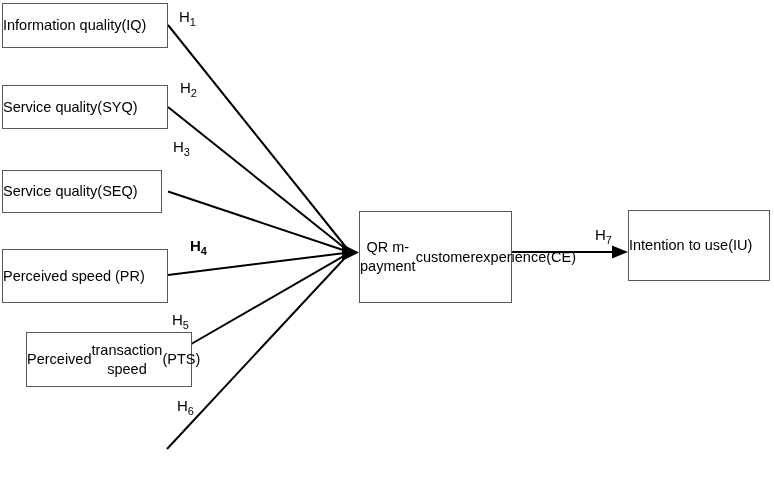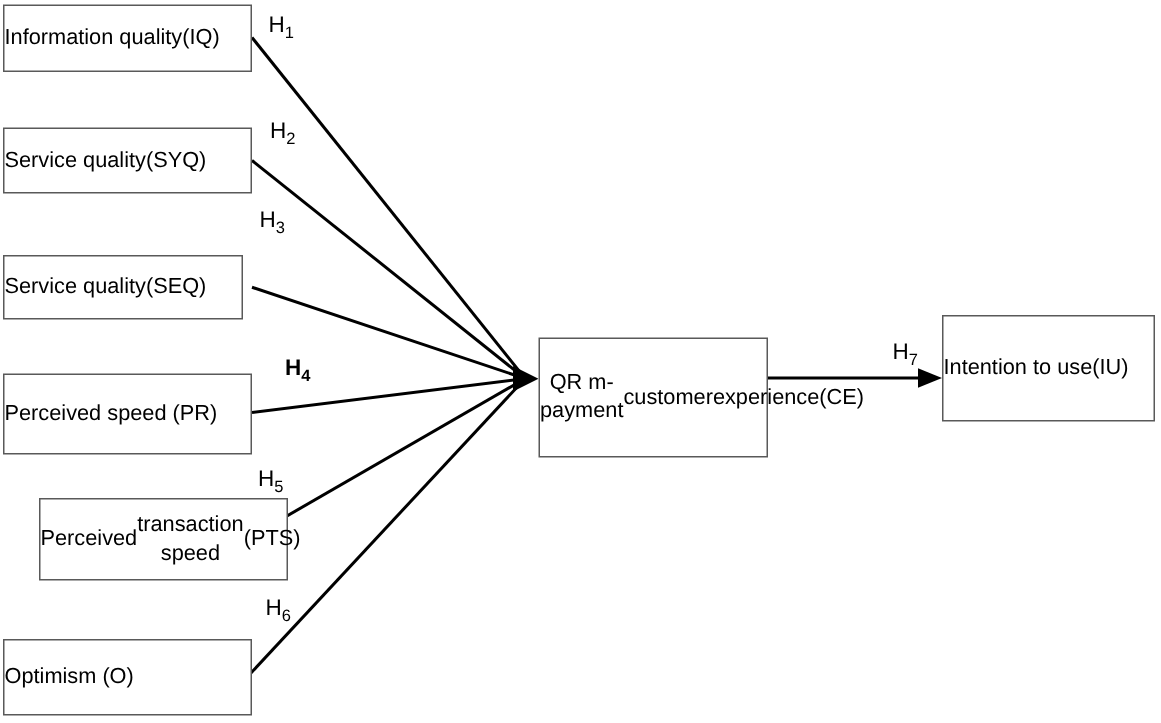--- a/index.html
+++ b/index.html
@@ -28,21 +28,21 @@
     text-align: center;
     font-size: 14.5px;
     line-height: 19px;
   }
   .box-iq  { left: 2px;   top: 3px;   width: 166px; height: 45px; }
   .box-syq { left: 2px;   top: 85px;  width: 166px; height: 44px; }
   .box-seq { left: 2px;   top: 170px; width: 160px; height: 43px; }
   .box-pr  { left: 2px;   top: 249px; width: 166px; height: 54px; }
   .box-pts { left: 2px;   top: 332px; width: 166px; height: 55px; margin-left: 24px; }
   .box-o   { left: 2px;   top: 426px; width: 166px; height: 51px; }
-  .box-ce  { left: 359px; top: 225px; width: 153px; height: 80px; }
+  .box-ce  { left: 359px; top: 211px; width: 153px; height: 92px; }
   .box-iu  { left: 628px; top: 210px; width: 142px; height: 71px; }
   .hyp {
     position: absolute;
     font-size: 15px;
     line-height: 17px;
     white-space: nowrap;
   }
   .hyp sub { font-size: 11px; }
   .hyp-h1 { left: 179px; top: 8px; text-align: center; }
   .hyp-h2 { left: 180px; top: 79px; }
@@ -87,23 +87,20 @@
   <div class="box box-pr">
     <div>Perceived speed (PR)</div>
   </div>
 
   <div class="box box-pts">
     <div>Perceived</div>
     <div>transaction speed</div>
     <div>(PTS)</div>
   </div>
 
-  <div class="box box-o">
-    <div>Optimism (O)</div>
-  </div>
 
   <div class="box box-ce">
     <div>QR m-payment</div>
     <div>customer</div>
     <div>experience</div>
     <div>(CE)</div>
   </div>
 
   <div class="box box-iu">
     <div>Intention to use</div>

